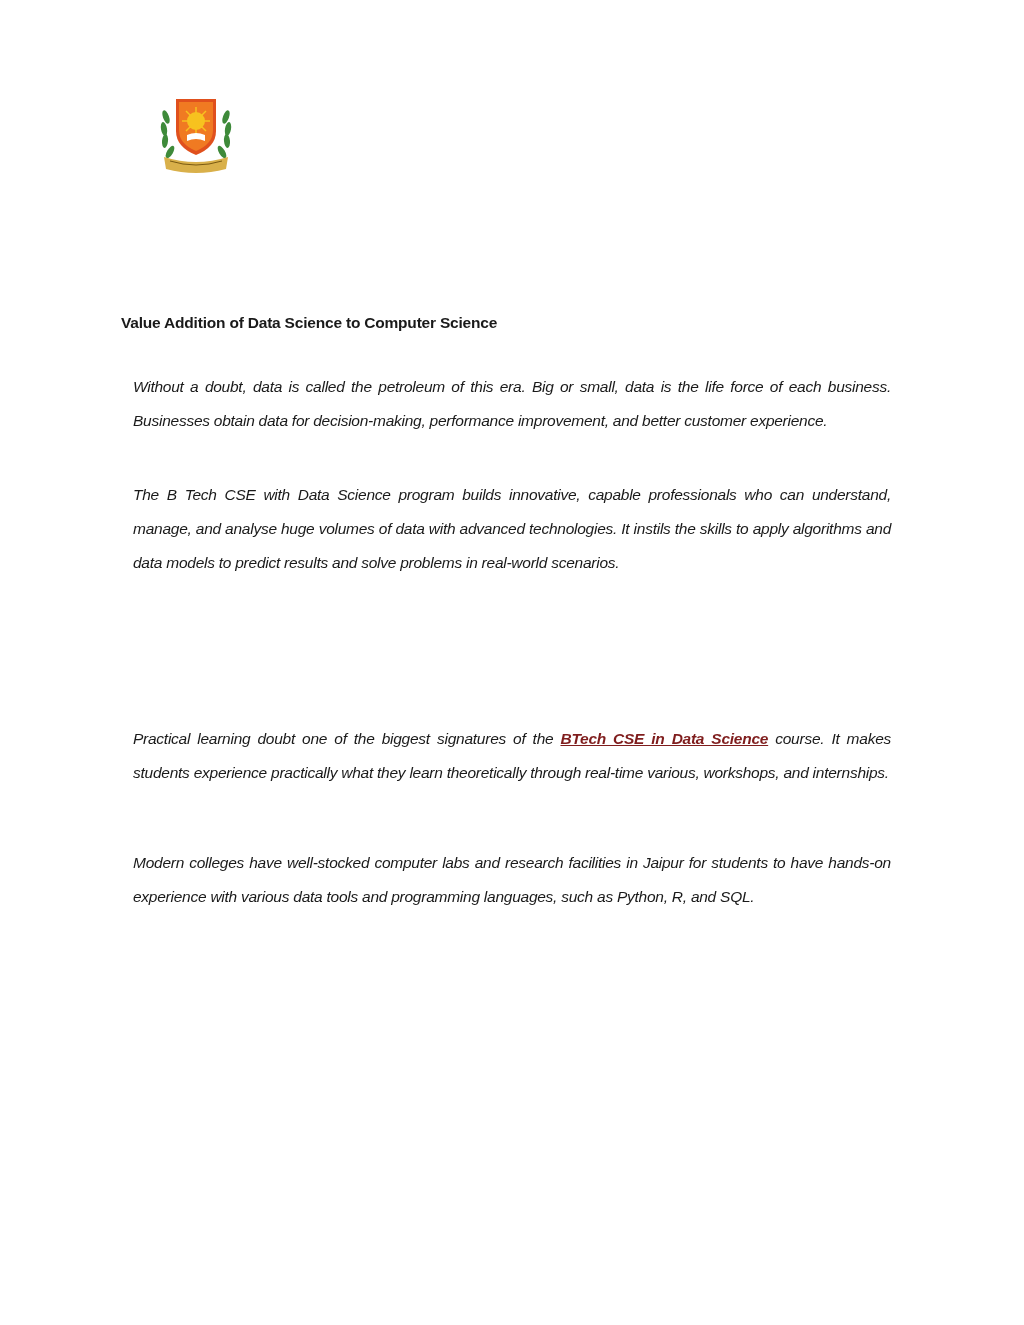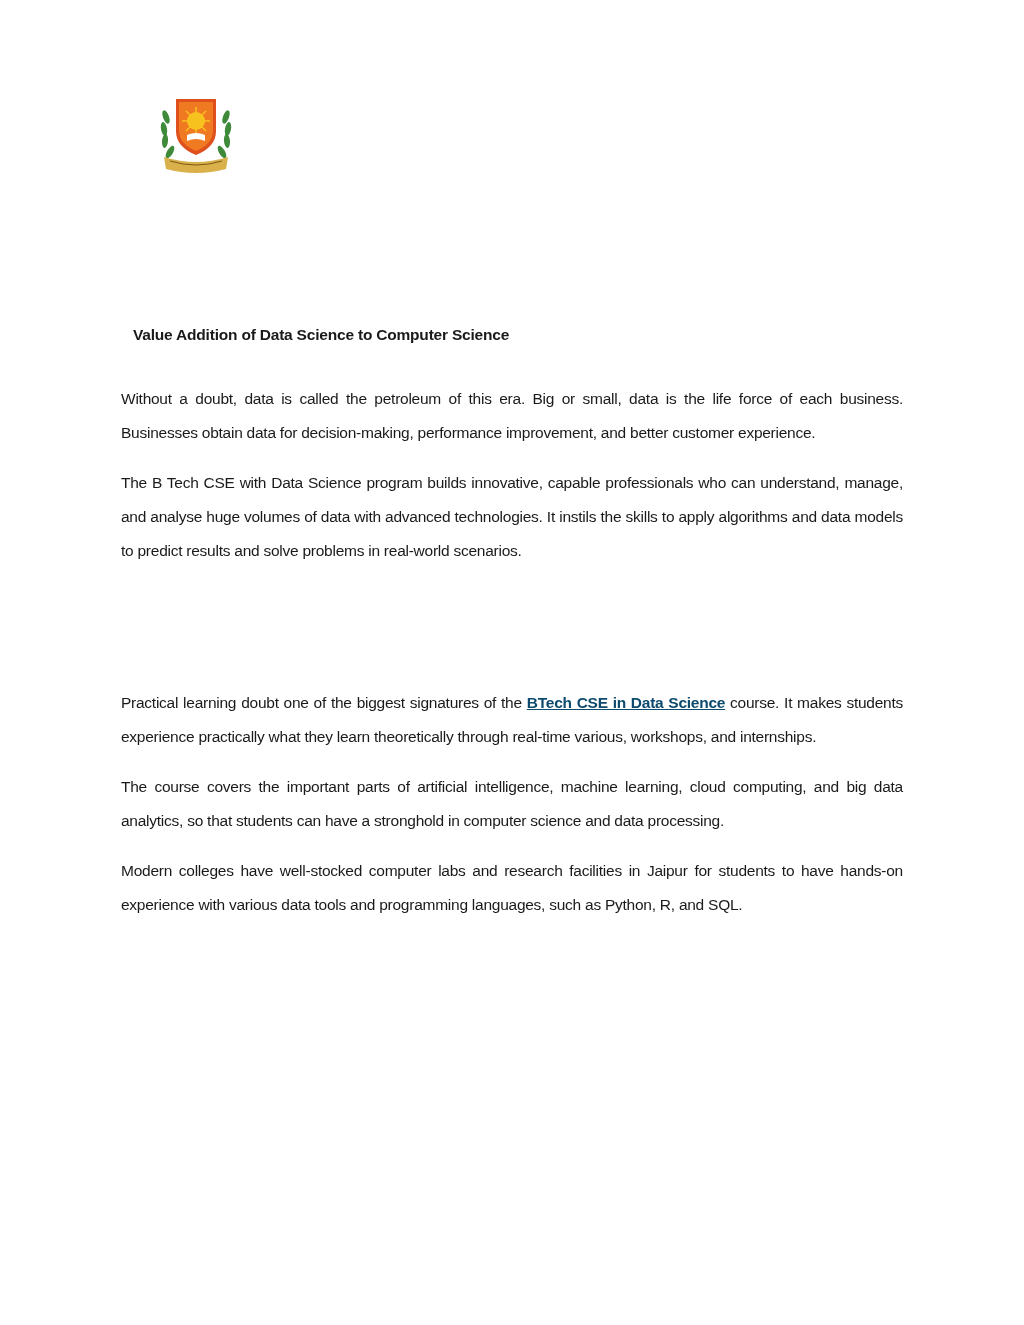--- a/index.html
+++ b/index.html
@@ -1,25 +1,25 @@
 <!DOCTYPE html>
 <html><head>
   <meta charset="utf-8">
   <style>
     html, body { margin: 0; padding: 0; background: #ffffff; }
     body { width: 1024px; height: 1325px; position: relative; overflow: hidden;
            font-family: "Liberation Sans", "DejaVu Sans", sans-serif; color: #1a1a1a; }
     .logo { position: absolute; left: 158px; top: 95px; width: 76px; height: 80px; }
     .content { position: absolute; left: 121px; top: 308px; width: 782px; }
-    h2 { font-size: 15.5px; font-weight: bold; margin: 12px; line-height: 30px; letter-spacing: -0.2px; }
-    p { font-size: 15.5px; line-height: 34px; margin: 0; text-align: justify; letter-spacing: -0.25px; }
+    h2 { font-size: 15.5px; font-weight: bold; margin: 0; line-height: 30px; letter-spacing: -0.2px; }
+    p { font-size: 15.5px; line-height: 34px; margin: 12px; text-align: justify; letter-spacing: -0.25px; font-style: italic; }
     .gap-h { height: 20px; }
     .gap-p { height: 16px; }
     .gap-section { height: 66px; }
-    a { color: #0c4a6e; font-weight: bold; text-decoration: underline; }
+    a { color: #7f1d1d; font-weight: bold; text-decoration: underline; }
   </style>
 </head>
 <body>
 
 <div class="logo">
   <svg width="76" height="80" viewBox="0 0 76 80">
 
     <g fill="#3e8a3a">
       <ellipse cx="8" cy="22" rx="3" ry="7" transform="rotate(-20 8 22)"></ellipse>
       <ellipse cx="6" cy="34" rx="3" ry="7" transform="rotate(-10 6 34)"></ellipse>
@@ -54,16 +54,15 @@
   <div class="gap-p"></div>
   <p>The B Tech CSE with Data Science program builds innovative, capable professionals who can understand, manage, and analyse huge volumes of data with advanced technologies. It instils the skills to apply algorithms and data models to predict results and solve problems in real-world scenarios.</p>
   <div class="gap-p"></div>
   <div class="gap-p"></div>
 
   <div class="gap-section"></div>
 
   <div class="gap-h"></div>
   <p><span>Practical learning doubt one of the biggest signatures of the </span><a href="#">BTech CSE in Data Science</a><span> course. It makes students experience practically what they learn theoretically through real-time various, workshops, and internships.</span></p>
   <div class="gap-p"></div>
-  <p>The course covers the important parts of artificial intelligence, machine learning, cloud computing, and big data analytics, so that students can have a stronghold in computer science and data processing.</p>
   <div class="gap-p"></div>
   <p>Modern colleges have well-stocked computer labs and research facilities in Jaipur for students to have hands-on experience with various data tools and programming languages, such as Python, R, and SQL.</p>
 </div>
 
 </body></html>

